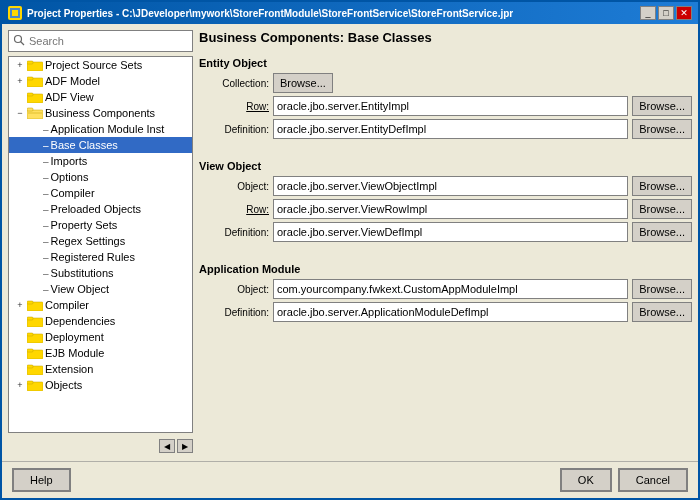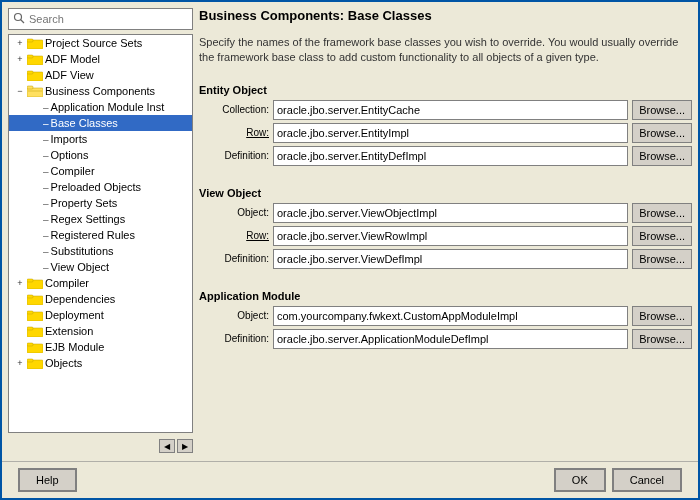--- a/index.html
+++ b/index.html
@@ -256,21 +256,21 @@
       font-size: 11px;
       cursor: pointer;
       white-space: nowrap;
       flex-shrink: 0;
     }
 
     .bottom-bar {
       display: flex;
       justify-content: space-between;
       align-items: flex-start;
-      padding: 6px 16px;
+      padding: 6px 10px;
       background: #ece9d8;
       border-top: 1px solid #b0afa8;
       flex-shrink: 0;
     }
 
     .help-btn {
       height: 24px;
       padding: 0 16px;
       background: #d4d0c8;
       border: 2px solid #808080;
@@ -295,20 +295,36 @@
     
     .tree-panel::-webkit-scrollbar { width: 12px; }
     .tree-panel::-webkit-scrollbar-track { background: #f0efea; }
     .tree-panel::-webkit-scrollbar-thumb { background: #c0bdb5; border: 1px solid #808080; }
   </style>
 </head>
 <body>
 
 <div class="window">
 
+  <div class="title-bar">
+    <div class="title-bar-left">
+      <div class="title-icon">
+        <svg width="10" height="10" viewBox="0 0 10 10">
+          <rect width="10" height="10" fill="#4a86c8"></rect>
+          <rect x="2" y="2" width="6" height="6" fill="#ffd700"></rect>
+        </svg>
+      </div>
+      <span class="title-text" style="font-size:10px; overflow:hidden; max-width:580px; white-space:nowrap; text-overflow:ellipsis;">Project Properties - C:\JDeveloper\mywork\StoreFrontModule\StoreFrontService\StoreFrontService.jpr</span>
+    </div>
+    <div class="title-controls">
+      <div class="title-btn">_</div>
+      <div class="title-btn">□</div>
+      <div class="title-btn close-btn">✕</div>
+    </div>
+  </div>
 
   <div class="main-content">
 
     <div class="left-panel">
 
       <div class="search-box">
         <div class="search-icon-wrap">
           <svg width="12" height="12" viewBox="0 0 12 12">
             <circle cx="5" cy="5" r="3.5" fill="none" stroke="#666" stroke-width="1.2"></circle>
             <line x1="7.5" y1="7.5" x2="11" y2="11" stroke="#666" stroke-width="1.2"></line>
@@ -468,31 +484,31 @@
           <span>Deployment</span>
         </div>
 
         <div class="tree-item">
           <span class="indent" style="width:2px;"></span>
           <span class="expand-icon" style="visibility:hidden;">+</span>
           <svg class="folder-icon" viewBox="0 0 16 12">
             <rect x="0" y="3" width="16" height="9" rx="1" fill="#ffd700" stroke="#c0a000" stroke-width="0.5"></rect>
             <rect x="0" y="2" width="6" height="3" rx="1" fill="#ffd700" stroke="#c0a000" stroke-width="0.5"></rect>
           </svg>
+          <span>EJB Module</span>
+        </div>
+
+        <div class="tree-item">
+          <span class="indent" style="width:2px;"></span>
+          <span class="expand-icon" style="visibility:hidden;">+</span>
+          <svg class="folder-icon" viewBox="0 0 16 12">
+            <rect x="0" y="3" width="16" height="9" rx="1" fill="#ffd700" stroke="#c0a000" stroke-width="0.5"></rect>
+            <rect x="0" y="2" width="6" height="3" rx="1" fill="#ffd700" stroke="#c0a000" stroke-width="0.5"></rect>
+          </svg>
           <span>Extension</span>
-        </div>
-
-        <div class="tree-item">
-          <span class="indent" style="width:2px;"></span>
-          <span class="expand-icon" style="visibility:hidden;">+</span>
-          <svg class="folder-icon" viewBox="0 0 16 12">
-            <rect x="0" y="3" width="16" height="9" rx="1" fill="#ffd700" stroke="#c0a000" stroke-width="0.5"></rect>
-            <rect x="0" y="2" width="6" height="3" rx="1" fill="#ffd700" stroke="#c0a000" stroke-width="0.5"></rect>
-          </svg>
-          <span>EJB Module</span>
         </div>
 
         <div class="tree-item">
           <span class="indent" style="width:2px;"></span>
           <span class="expand-icon">+</span>
           <svg class="folder-icon" viewBox="0 0 16 12">
             <rect x="0" y="3" width="16" height="9" rx="1" fill="#ffd700" stroke="#c0a000" stroke-width="0.5"></rect>
             <rect x="0" y="2" width="6" height="3" rx="1" fill="#ffd700" stroke="#c0a000" stroke-width="0.5"></rect>
           </svg>
           <span>Objects</span>
@@ -500,28 +516,26 @@
       </div>
 
       <div class="nav-arrows">
         <button class="nav-arrow-btn">◀</button>
         <button class="nav-arrow-btn">▶</button>
       </div>
     </div>
 
     <div class="right-panel">
       <div class="panel-title">Business Components: Base Classes</div>
-      <div class="panel-desc">Specify the names of the framework base classes you wish to override. You would usually override the framework base class to add custom functionality to all objects of a given type.</div>
 
       <div class="section">
         <div class="section-title">Entity Object</div>
 
         <div class="field-row">
           <span class="field-label">Collection:</span>
-          <input class="field-input" type="text" value="oracle.jbo.server.EntityCache" style="">
           <button class="browse-btn">Browse...</button>
         </div>
 
         <div class="field-row">
           <span class="field-label underline">Row:</span>
           <input class="field-input" type="text" value="oracle.jbo.server.EntityImpl" style="">
           <button class="browse-btn">Browse...</button>
         </div>
 
         <div class="field-row">

